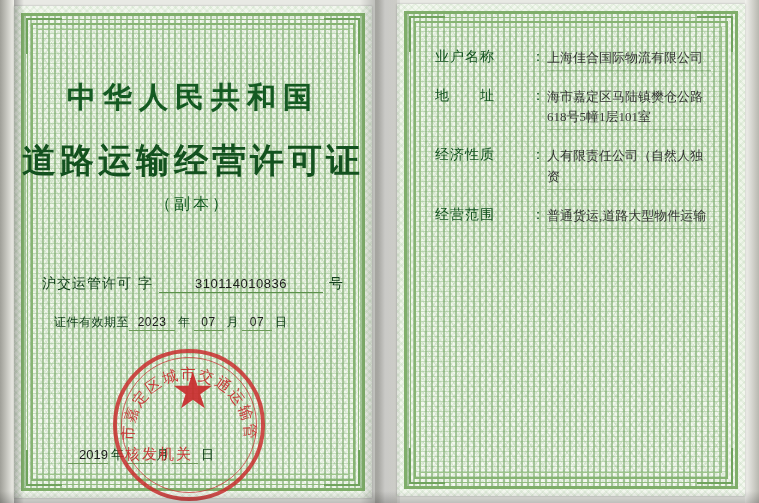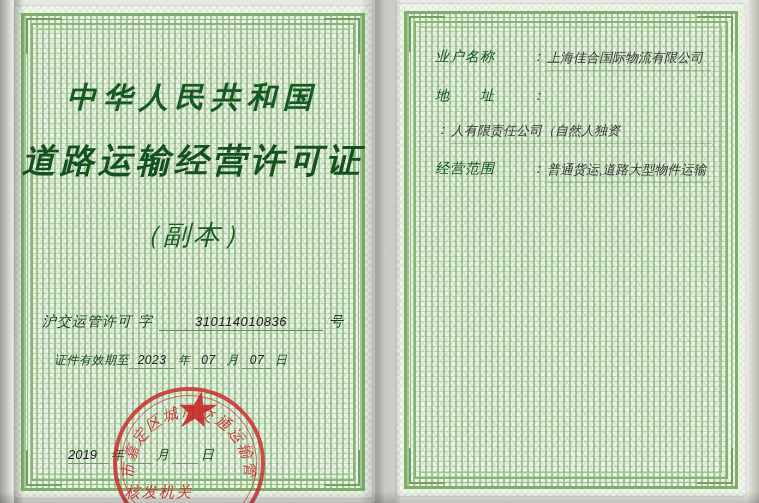--- a/index.html
+++ b/index.html
@@ -45,21 +45,20 @@
   }
 
   
   .panel {
     position: absolute;
     background:
       repeating-linear-gradient(45deg, rgba(120,170,110,0.10) 0 2px, rgba(255,255,255,0) 2px 5px),
       repeating-linear-gradient(-45deg, rgba(120,170,110,0.10) 0 2px, rgba(255,255,255,0) 2px 5px),
       linear-gradient(to bottom, #f2f7ee, #eef5e8 40%, #f4f8f0);
     box-shadow: 0 0 2px rgba(0,0,0,0.25);
-    font-style: italic;
   }
   .panel-left  { left: 14px;  top: 6px;  width: 358px; height: 492px; }
   .panel-right { left: 397px; top: 4px;  width: 348px; height: 492px; }
 
   
   .border-outer {
     position: absolute;
     inset: 7px;
     border: 3px solid #7fae6a;
     background:
@@ -125,22 +124,22 @@
   }
   .title-main {
     margin-top: 20px;
     font-size: 34px;
     letter-spacing: 4px;
     font-weight: bold;
     color: #13521f;
     white-space: nowrap;
   }
   .title-sub {
-    margin-top: 33px;
-    font-size: 27px;
+    margin-top: 10px;
+    font-size: 16px;
     letter-spacing: 3px;
     color: #165d24;
   }
 
   .lic-line {
     margin-top: 60px;
     width: 302px;
     display: flex;
     align-items: flex-end;
     font-size: 14px;
@@ -251,21 +250,21 @@
     align-items: flex-end;
     justify-content: flex-start;
     font-size: 13px;
     color: #123f1c;
   }
   .issue-y {
     font-family: "Liberation Sans", sans-serif;
     color: #1d1d1d;
     border-bottom: 1px solid #6b9b58;
     min-width: 40px;
-    text-align: left;
+    text-align: right;
     padding-bottom: 1px;
   }
   .issue-blank {
     border-bottom: 1px solid #6b9b58;
     min-width: 26px;
     display: inline-block;
     height: 14px;
   }
 
   
@@ -404,23 +403,28 @@
 
       <div class="row">
         <span class="row-label">业户名称</span>
         <span class="row-colon">：</span>
         <span class="row-value">上海佳合国际物流有限公司</span>
       </div>
 
       <div class="row">
         <span class="row-label">地　　址</span>
         <span class="row-colon">：</span>
+        <span class="row-value">
+          <span>海市嘉定区马陆镇樊仓公路</span>
+          <span class="line2">618号5幢1层101室</span>
+        </span>
       </div>
 
       <div class="row">
+        <span class="row-label">经济性质</span>
         <span class="row-colon">：</span>
         <span class="row-value">人有限责任公司（自然人独资</span>
       </div>
 
       <div class="row">
         <span class="row-label">经营范围</span>
         <span class="row-colon">：</span>
         <span class="row-value">普通货运,道路大型物件运输</span>
       </div>
 

